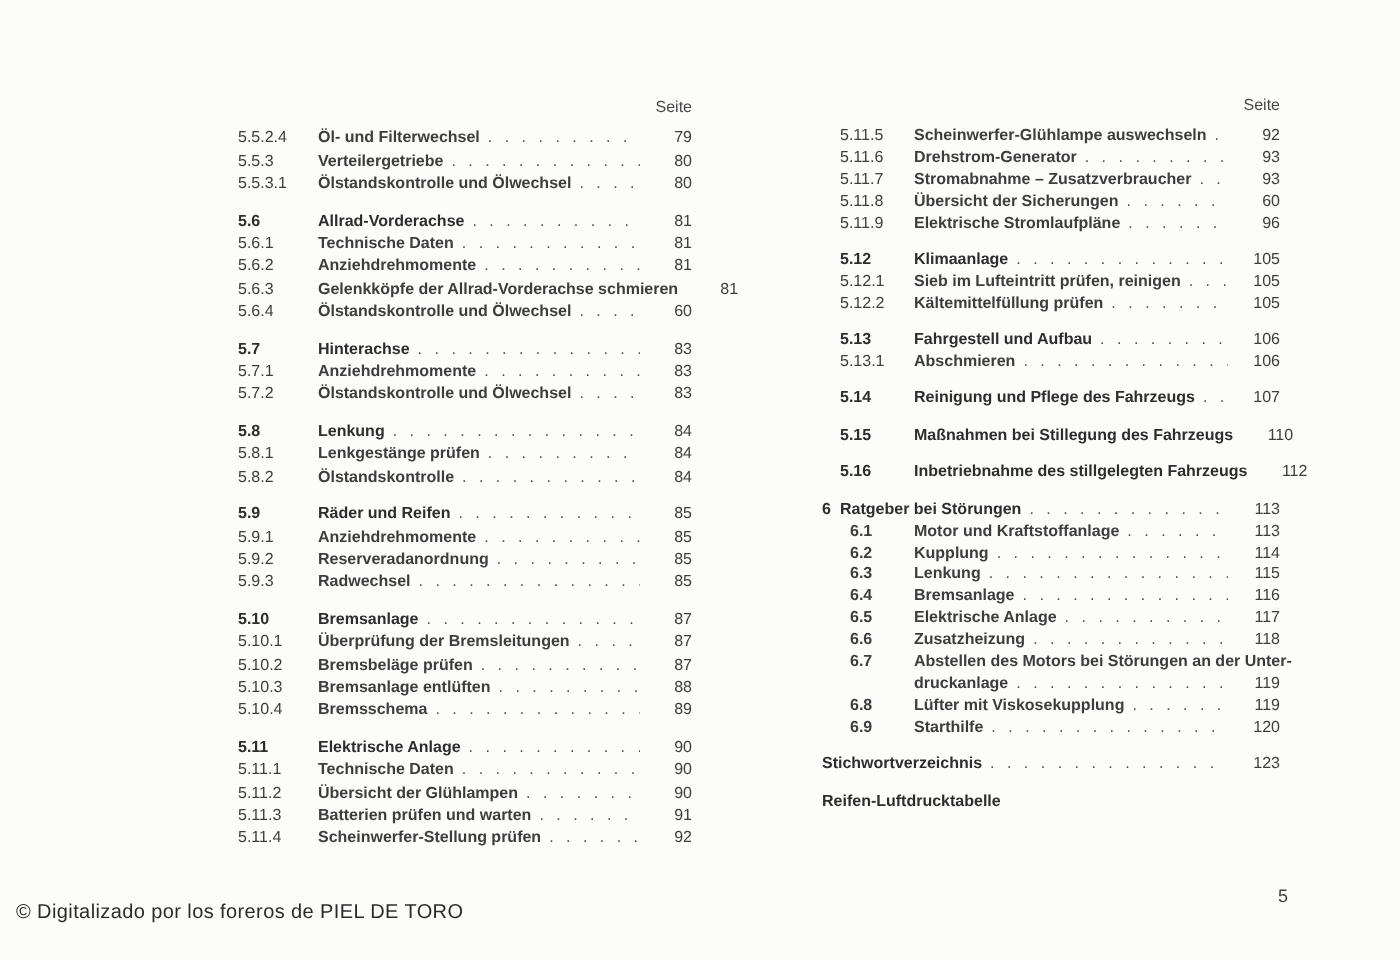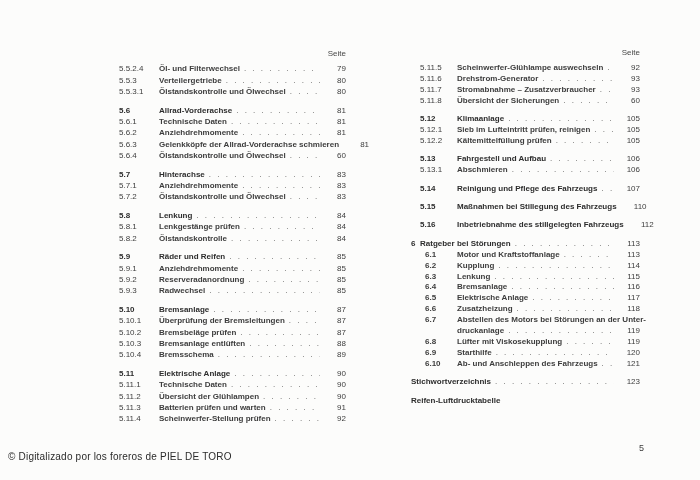--- a/index.html
+++ b/index.html
@@ -261,20 +261,26 @@
     <span class="title">Stromabnahme – Zusatzverbraucher</span>
     <span class="leader"></span>
     <span class="pg">93</span>
   </div>
         <div class="row">
     <span class="num">5.11.8</span>
     <span class="title">Übersicht der Sicherungen</span>
     <span class="leader"></span>
     <span class="pg">60</span>
   </div>
+        <div class="row">
+    <span class="num">5.11.9</span>
+    <span class="title">Elektrische Stromlaufpläne</span>
+    <span class="leader"></span>
+    <span class="pg">96</span>
+  </div>
       </div>
       <div class="group">
         <div class="row bold">
     <span class="num">5.12</span>
     <span class="title">Klimaanlage</span>
     <span class="leader"></span>
     <span class="pg">105</span>
   </div>
         <div class="row">
     <span class="num">5.12.1</span>
@@ -387,26 +393,20 @@
     <span class="title">Lüfter mit Viskosekupplung</span>
     <span class="leader"></span>
     <span class="pg">119</span>
   </div>
         <div class="row sub6">
     <span class="num">6.9</span>
     <span class="title">Starthilfe</span>
     <span class="leader"></span>
     <span class="pg">120</span>
   </div>
-        <div class="row sub6">
-    <span class="num">6.10</span>
-    <span class="title">Ab- und Anschleppen des Fahrzeugs</span>
-    <span class="leader"></span>
-    <span class="pg">121</span>
-  </div>
       </div>
       <div class="group">
         <div class="row bold flush">
 
     <span class="title">Stichwortverzeichnis</span>
     <span class="leader"></span>
     <span class="pg">123</span>
   </div>
       </div>
       <div class="group">

